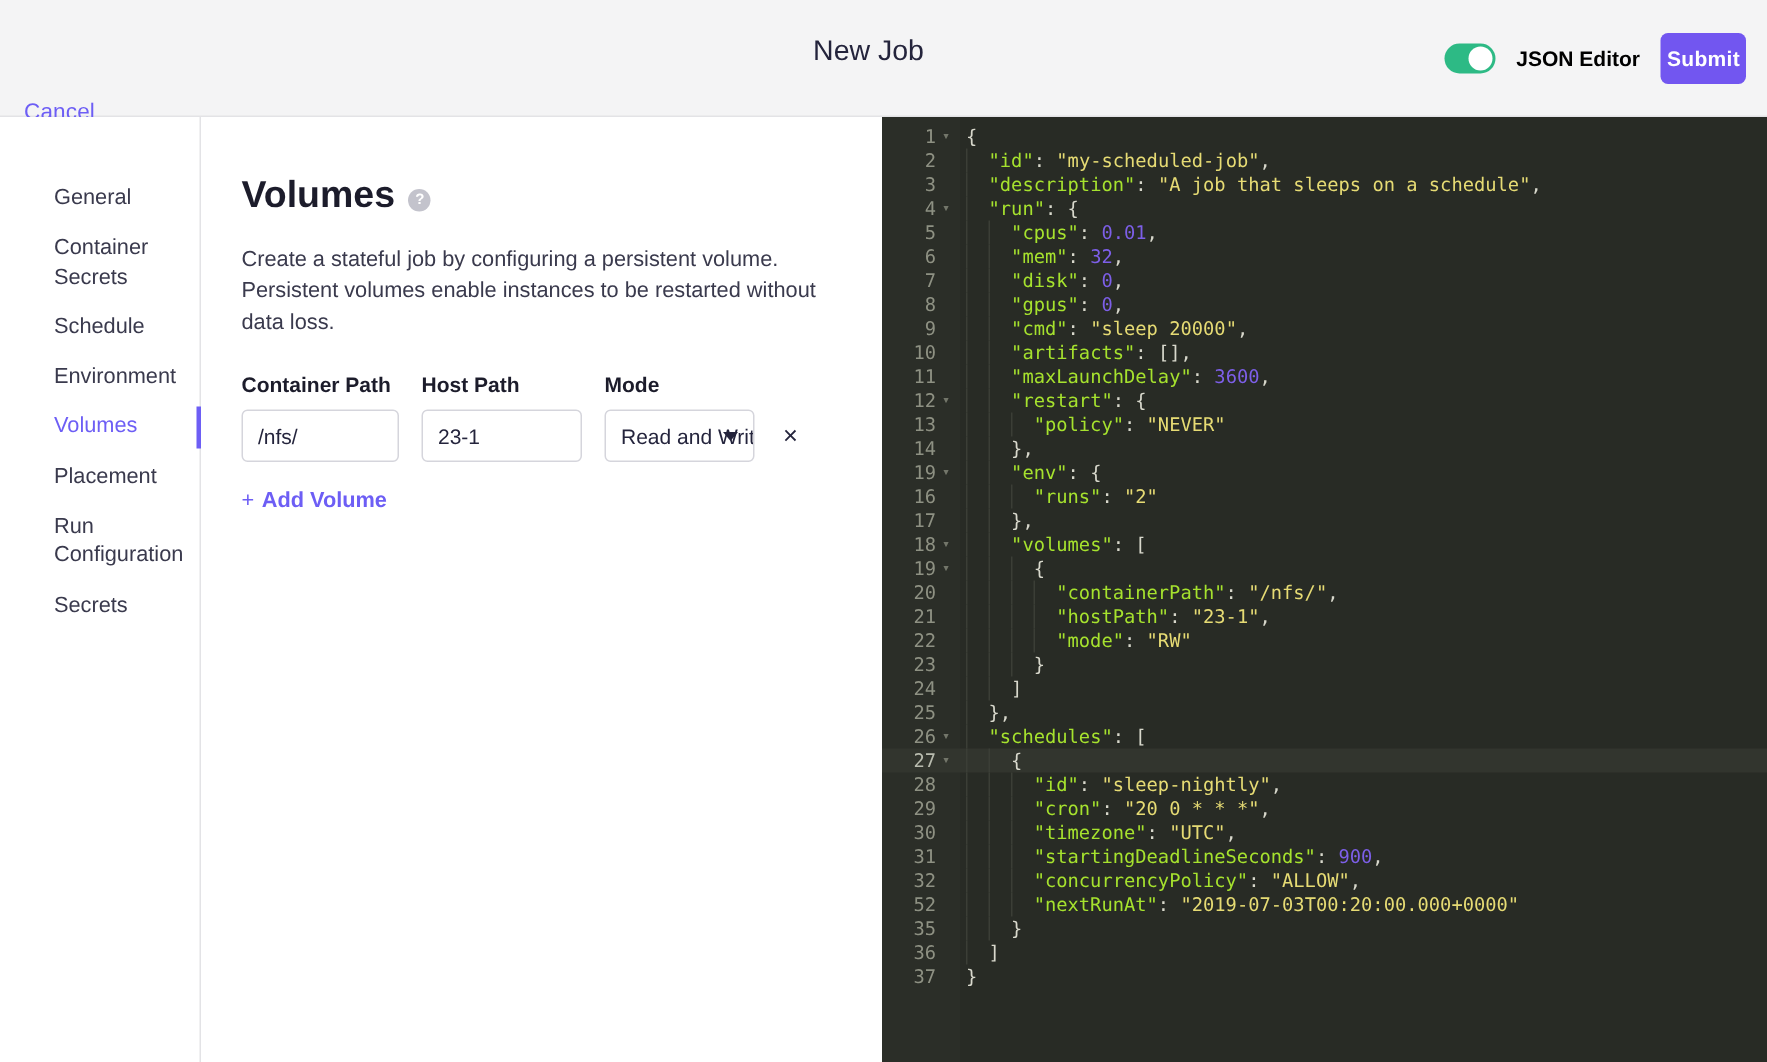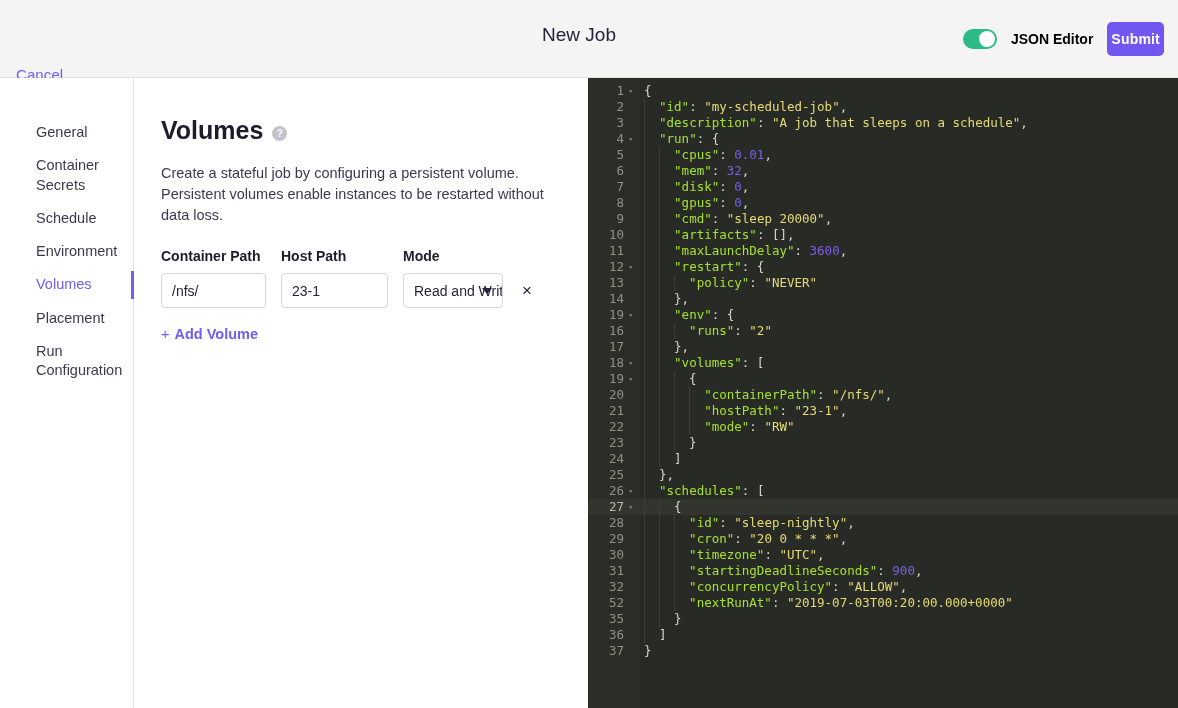--- a/index.html
+++ b/index.html
@@ -205,20 +205,21 @@
 </div>
 
 <div class="sidebar">
   <div class="nav-item"><span>General</span></div>
   <div class="nav-item"><span>Container Secrets</span></div>
   <div class="nav-item"><span>Schedule</span></div>
   <div class="nav-item"><span>Environment</span></div>
   <div class="nav-item active"><span>Volumes</span></div>
   <div class="nav-item"><span>Placement</span></div>
   <div class="nav-item"><span>Run Configuration</span></div>
+  <div class="nav-item"><span>Secrets</span></div>
 </div>
 
 <div class="main">
   <div class="section-title-row">
     <div class="section-title">Volumes</div>
     <div class="help-icon">?</div>
   </div>
   <div class="section-desc">Create a stateful job by configuring a persistent volume. Persistent volumes enable instances to be restarted without data loss.</div>
 
   <div class="vol-grid">

